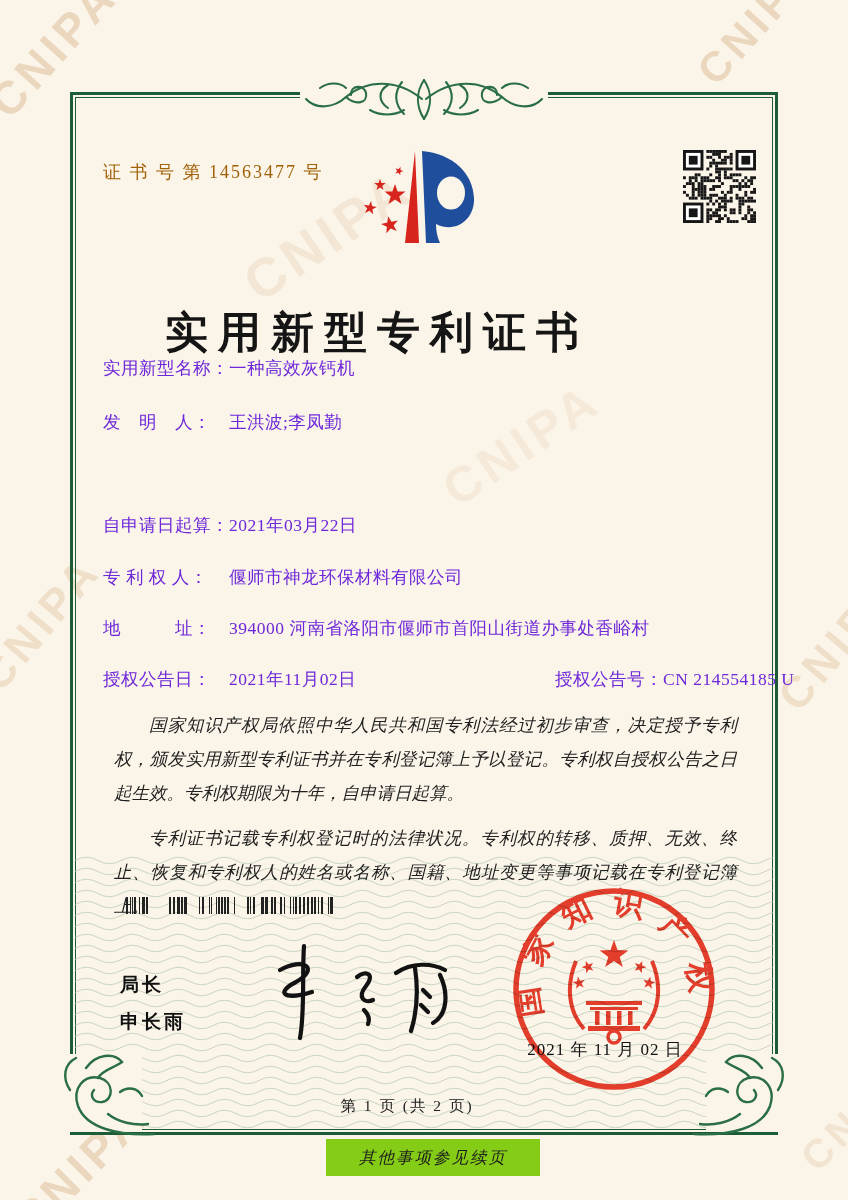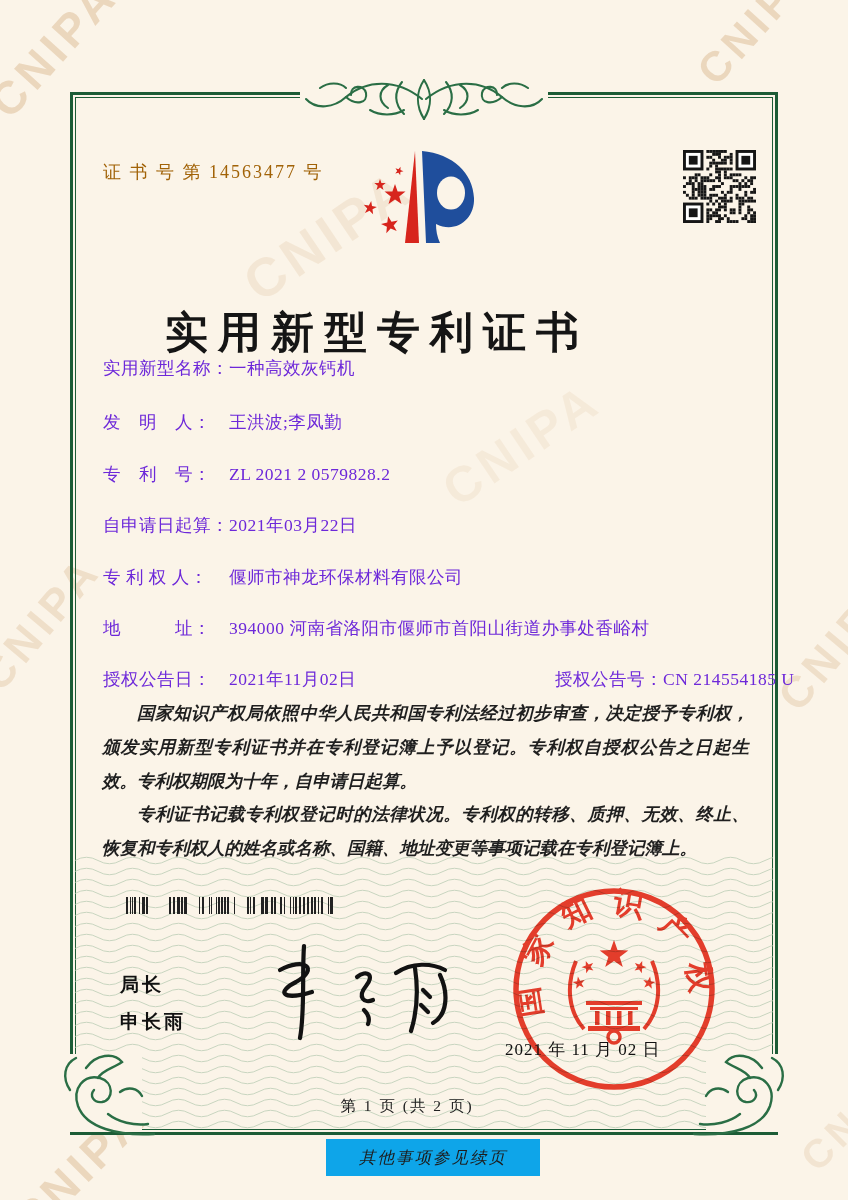--- a/index.html
+++ b/index.html
@@ -19,32 +19,32 @@
   .logo{position:absolute;left:352px;top:146px;width:132px;height:106px;}
   .title{position:absolute;left:0;top:256px;width:754px;text-align:center;
          font-size:43px;font-weight:bold;letter-spacing:10px;color:#151515;margin-top:48px;}
   
   .row{position:absolute;left:103px;font-size:17.5px;color:#6d28d9;white-space:nowrap;letter-spacing:.5px;}
   .row .lab{display:inline-block;min-width:126px;}
   .grant-no{position:absolute;left:452px;top:0;}
   
   .paras{position:absolute;left:102px;top:697px;width:647px;font-size:17.5px;line-height:1.93;
          font-style:italic;color:#1f1f1f;text-align:justify;}
-  .paras p{margin:0;text-indent:2em;font-weight:bold;}
+  .paras p{margin:12px;text-indent:2em;}
   
   .barcode{position:absolute;left:120px;top:897px;width:218px;height:17px;}
   .signer{position:absolute;left:120px;font-size:19px;letter-spacing:3px;color:#111;
           font-family:"Liberation Sans","DejaVu Sans",sans-serif;font-weight:bold;}
   .signature{position:absolute;left:252px;top:942px;width:200px;height:100px;}
   .seal{position:absolute;left:508px;top:883px;width:212px;height:212px;opacity:.93;mix-blend-mode:multiply;}
-  .seal-date{position:absolute;left:505px;top:1038px;width:200px;
+  .seal-date{position:absolute;left:505px;top:1038px;width:200px;text-align:center;
              font-size:17px;letter-spacing:1px;color:#111;}
   .page-ind{position:absolute;left:0;top:1096px;width:814px;text-align:center;font-size:15.5px;
             letter-spacing:2px;color:#222;}
-  .cont-note{position:absolute;left:326px;top:1139px;width:214px;height:37px;background:#0ea5e9;
+  .cont-note{position:absolute;left:326px;top:1139px;width:214px;height:37px;background:#84cc16;
              text-align:center;line-height:37px;font-size:16.5px;font-style:italic;letter-spacing:2px;color:#1d1d1d;}
   .flourish{position:absolute;}
   svg{display:block;}
 </style>
 </head>
 <body>
 
 <div class="page">
 
   <span class="wm" style="left:-22px;top:92px;font-size:46px;transform:rotate(-48deg);opacity:.30">CNIPA</span>
@@ -354,23 +354,20 @@
     </svg>
 
   <div class="title">实用新型专利证书</div>
 
   <div class="row" style="top:356px">
     <span class="lab">实用新型名称：</span><span>一种高效灰钙机</span>
   </div>
   <div class="row" style="top:410px">
     <span class="lab">发　明　人：</span><span>王洪波;李凤勤</span>
   </div>
-  <div class="row" style="top:462px">
-    <span class="lab">专　利　号：</span><span>ZL 2021 2 0579828.2</span>
-  </div>
   <div class="row" style="top:513px">
     <span class="lab">自申请日起算：</span><span>2021年03月22日</span>
   </div>
   <div class="row" style="top:565px">
     <span class="lab">专 利 权 人：</span><span>偃师市神龙环保材料有限公司</span>
   </div>
   <div class="row" style="top:616px">
     <span class="lab">地　　　址：</span><span>394000 河南省洛阳市偃师市首阳山街道办事处香峪村</span>
   </div>
   <div class="row" style="top:667px;width:660px">

